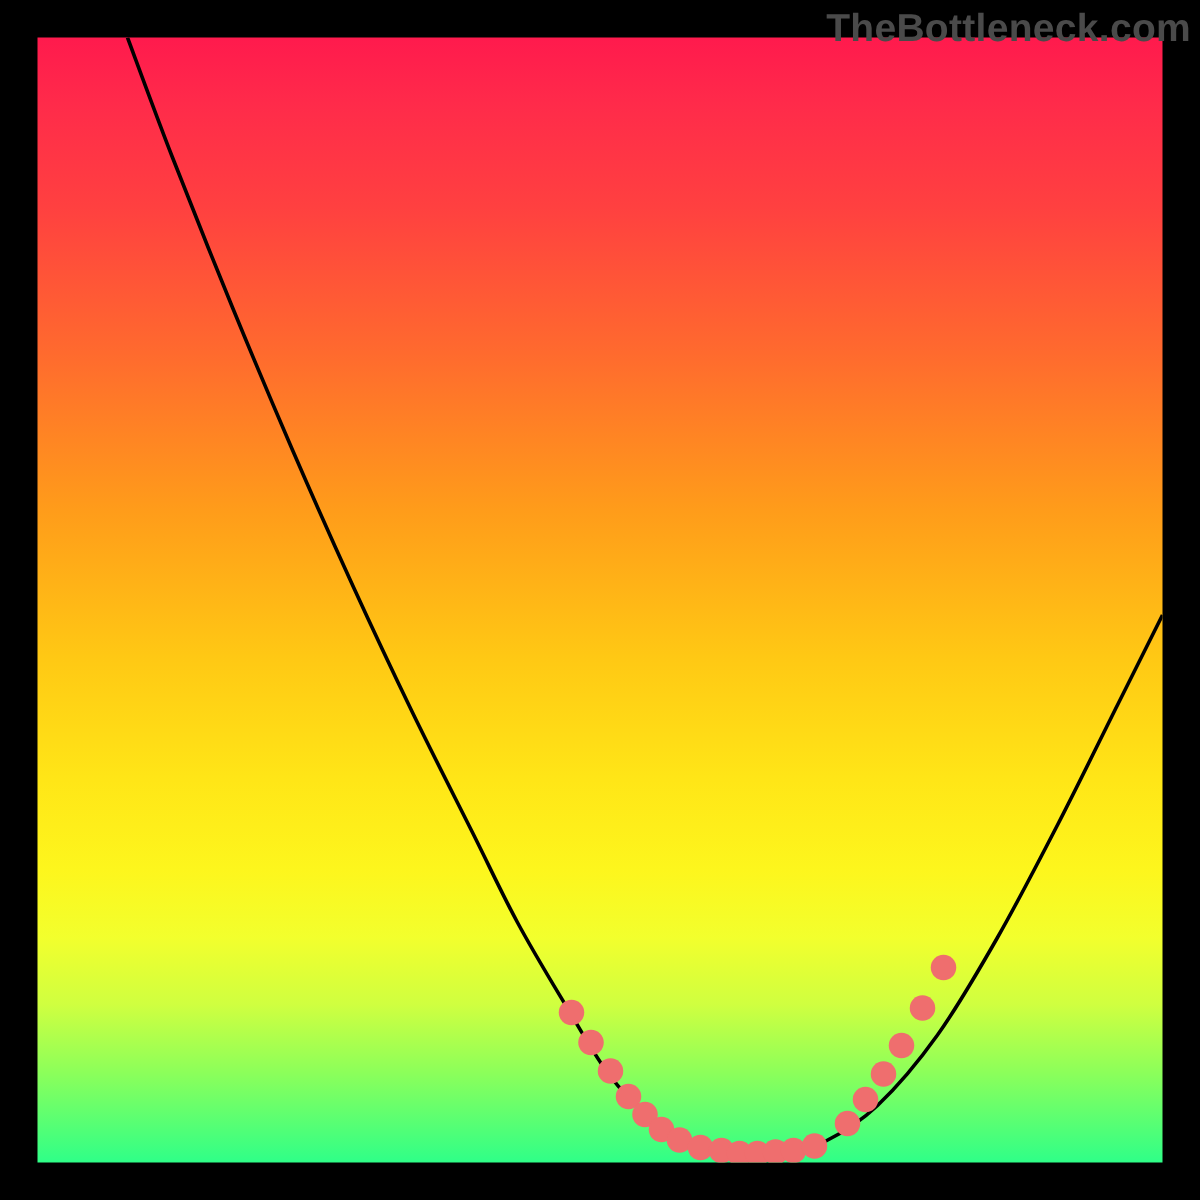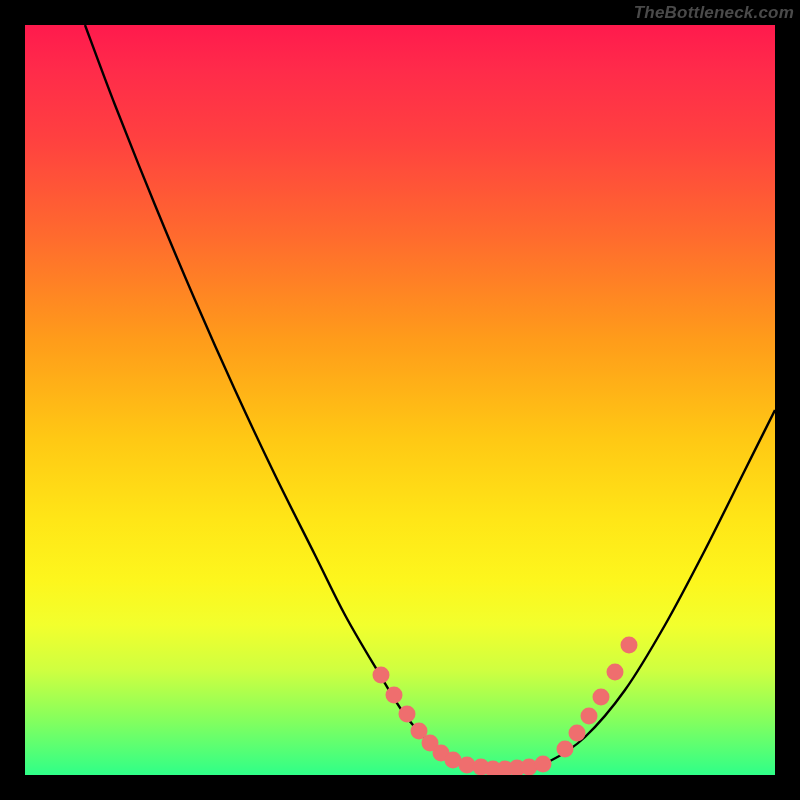--- a/index.html
+++ b/index.html
@@ -46,25 +46,24 @@
     top: 0;
     width: 750px;
     height: 750px;
     pointer-events: none;
   }
   .watermark {
     position: absolute;
     top: 3px;
     right: 6px;
     color: #4a4a4a;
-    font-size: 17px;
+    font-size: 26px;
     font-weight: 600;
     letter-spacing: 0.2px;
     user-select: none;
-    font-style: italic;
   }
 </style>
 </head>
 <body>
 
 <div class="frame">
   <div class="plot-area"></div>
 
   <svg class="curve" viewBox="0 0 750 750" preserveAspectRatio="none">
     <path id="main-path" d="M 60 0 C 65 13.333333333333334, 78.33333333333333 50, 90 80 C 101.66666666666667 110, 116.66666666666667 147.5, 130 180 C 143.33333333333334 212.5, 156.66666666666666 244.16666666666666, 170 275 C 183.33333333333334 305.8333333333333, 196.66666666666666 335.8333333333333, 210 365 C 223.33333333333334 394.1666666666667, 236.66666666666666 422.5, 250 450 C 263.3333333333333 477.5, 278.3333333333333 506.6666666666667, 290 530 C 301.6666666666667 553.3333333333334, 309.6666666666667 570.8333333333334, 320 590 C 330.3333333333333 609.1666666666666, 342 628.3333333333334, 352 645 C 362 661.6666666666666, 370.6666666666667 677.5, 380 690 C 389.3333333333333 702.5, 398.6666666666667 712.3333333333334, 408 720 C 417.3333333333333 727.6666666666666, 428 732.3333333333334, 436 736 C 444 739.6666666666666, 449 740.6666666666666, 456 742 C 463 743.3333333333334, 470.6666666666667 744, 478 744 C 485.3333333333333 744, 492.1666666666667 743.3333333333334, 500 742 C 507.8333333333333 740.6666666666666, 515 741, 525 736 C 535 731, 547.5 723.8333333333334, 560 712 C 572.5 700.1666666666666, 586.6666666666666 683.6666666666666, 600 665 C 613.3333333333334 646.3333333333334, 626.6666666666666 623.3333333333334, 640 600 C 653.3333333333334 576.6666666666666, 666.6666666666666 550.8333333333334, 680 525 C 693.3333333333334 499.1666666666667, 708.3333333333334 468.3333333333333, 720 445 C 731.6666666666666 421.6666666666667, 745 395, 750 385" fill="none" stroke="#000000" stroke-width="2.4"></path>

